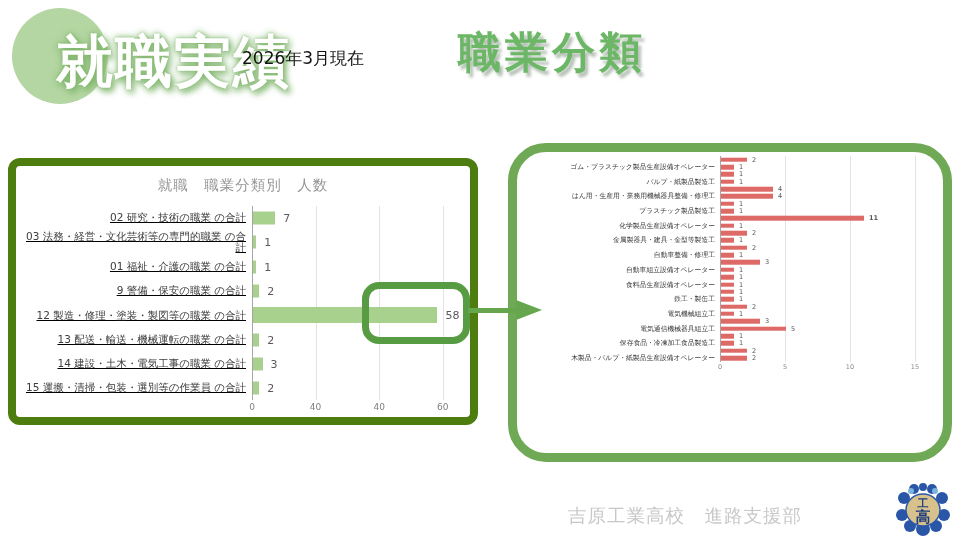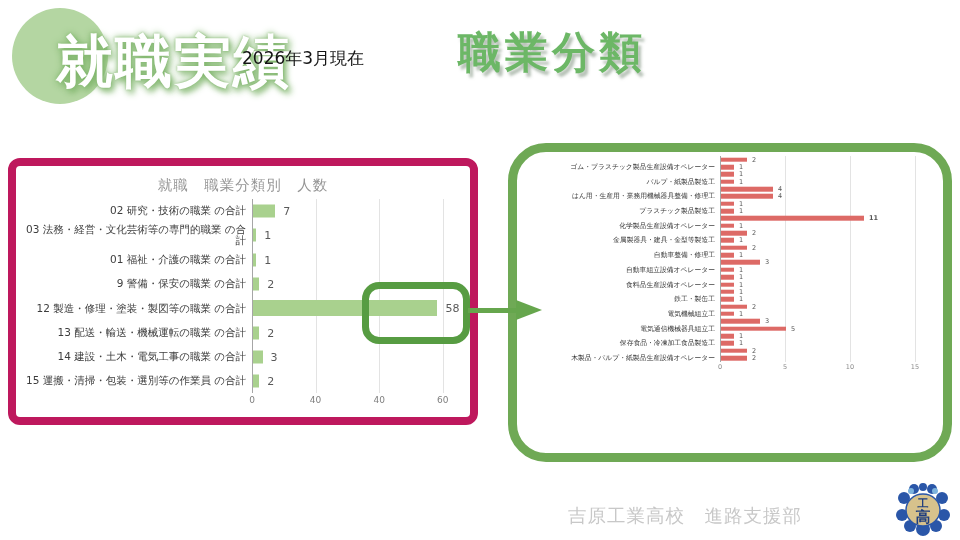--- a/index.html
+++ b/index.html
@@ -11,29 +11,29 @@
                 background:#b4d6a2;}
   .slide-title{position:absolute;left:56px;top:24px;font-size:57px;font-weight:bold;color:#ffffff;
                letter-spacing:2px;white-space:nowrap;
                text-shadow:0 0 7px rgba(125,180,105,.95),3px 4px 6px rgba(125,180,105,.9),0 0 2px rgba(140,190,120,.9);}
   .date-note{position:absolute;left:242px;top:47px;font-size:17px;color:#141414;white-space:nowrap;}
   .section-title{position:absolute;left:458px;top:24px;font-size:43px;font-weight:bold;color:#6cb766;
                  letter-spacing:4px;white-space:nowrap;text-shadow:3px 4px 3px rgba(120,140,120,.55);}
 
   
   .left-panel{position:absolute;left:8px;top:158px;width:470px;height:267px;box-sizing:border-box;
-              border:8px solid #be185d;border-radius:12px;background:#ffffff;}
+              border:8px solid #4d7c0f;border-radius:12px;background:#ffffff;}
   .right-panel{position:absolute;left:508px;top:143px;width:444px;height:319px;box-sizing:border-box;
                border:9px solid #6fa955;border-radius:38px;background:#ffffff;}
   .chart-title{font-size:14.5px;color:#959595;text-align:center;letter-spacing:1px;}
   .left-panel .chart-title{padding-top:10px;}
   .right-panel .chart-title{padding-top:24px;font-size:15px;}
 
   
-  #left-plot{position:relative;margin-top:4px;}
+  #left-plot{position:relative;margin-top:11px;text-decoration:underline;}
   .lrow{display:flex;height:24.3px;align-items:center;position:relative;}
   .llabel{width:236px;box-sizing:border-box;padding-right:6px;display:flex;align-items:center;
           justify-content:flex-end;text-align:right;font-size:10.5px;line-height:11.5px;color:#3d3d3d;}
   .lcell{flex:1;position:relative;height:100%;}
   .lbar{position:absolute;left:1px;top:50%;transform:translateY(-50%);height:13px;}
   .lval{position:absolute;top:50%;transform:translateY(-50%);font-size:11px;color:#595959;}
   .vgrid{position:absolute;top:0;bottom:0;width:1px;background:#e3e3e3;}
   .vaxis{position:absolute;top:0;bottom:0;width:1px;background:#a6a6a6;}
   #left-ticks{position:relative;height:16px;}
   .tick{position:absolute;transform:translateX(-50%);font-size:9px;color:#7f7f7f;top:2px;}

